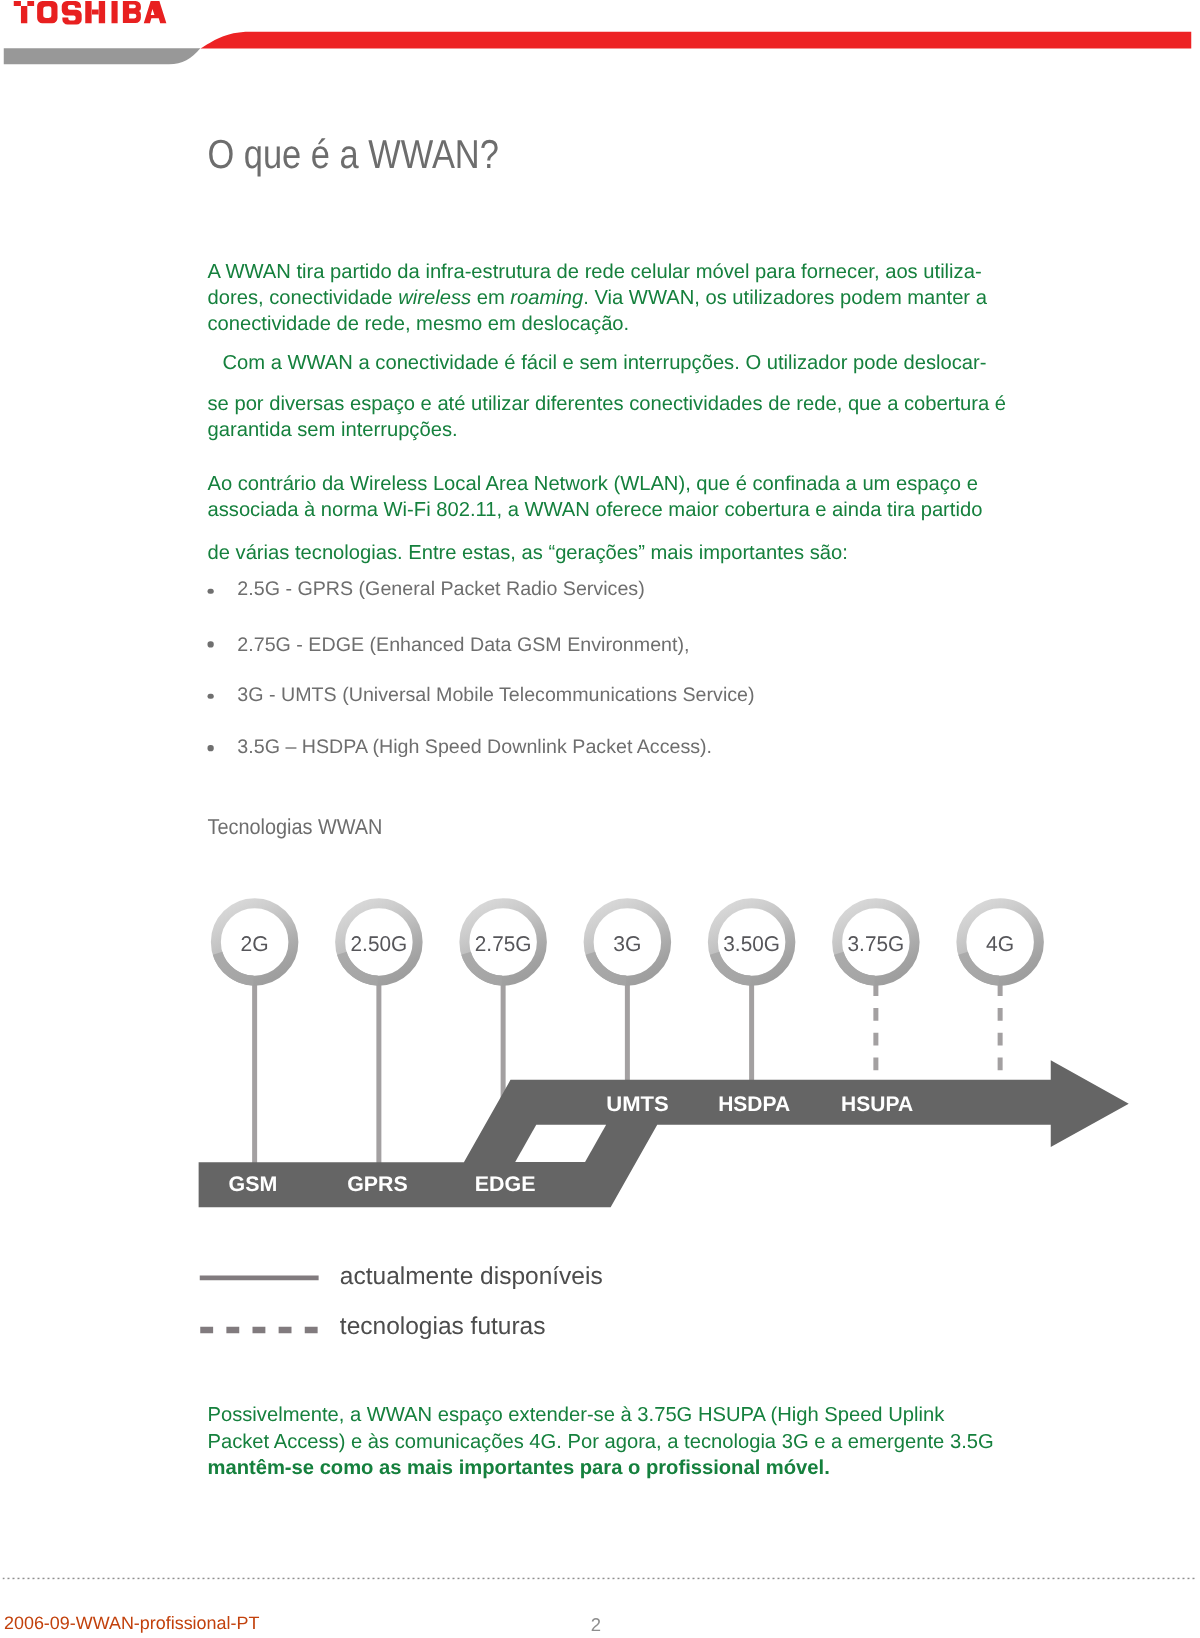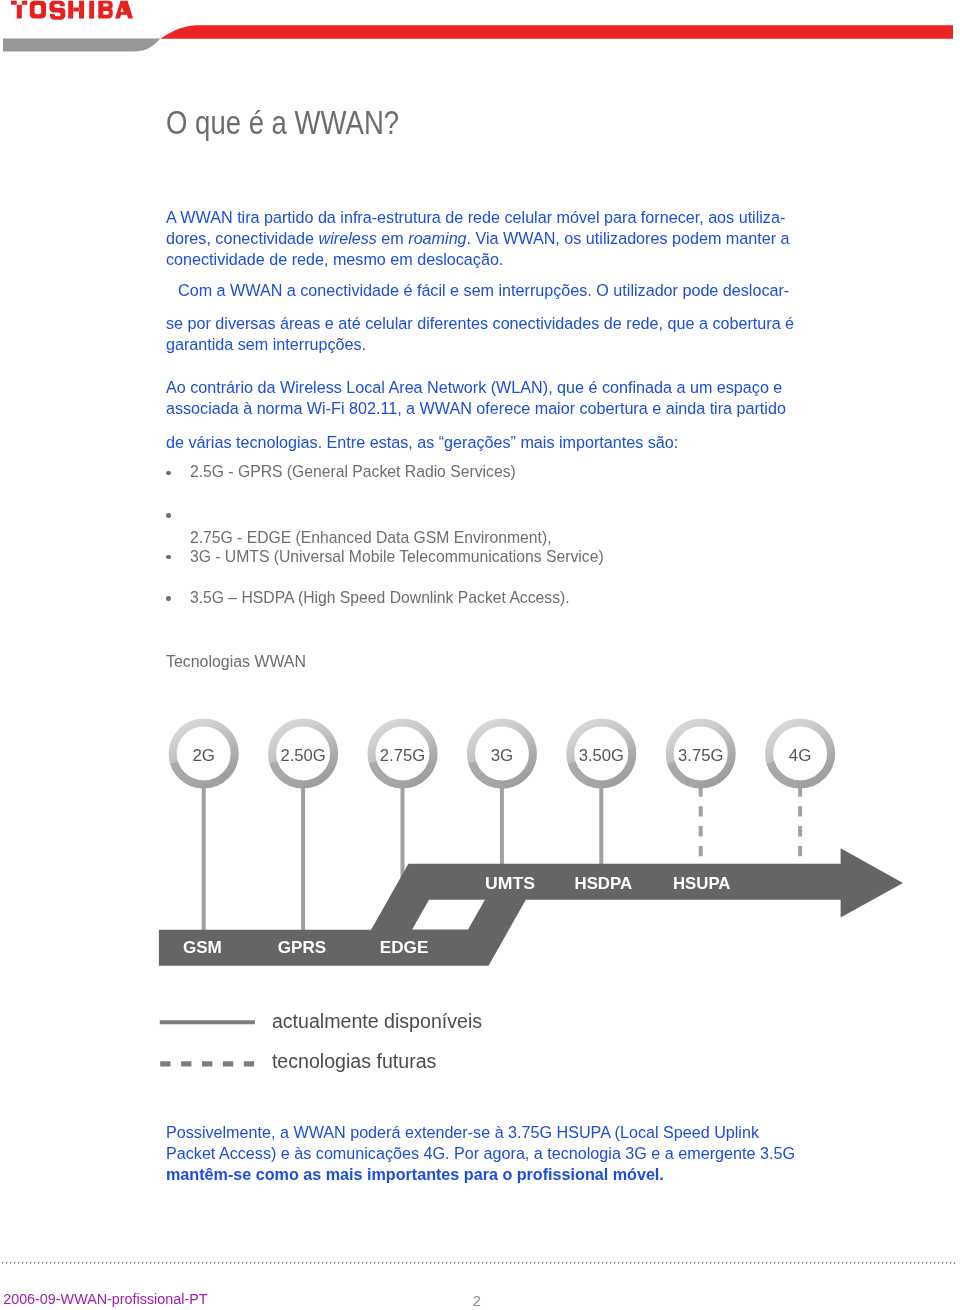--- a/index.html
+++ b/index.html
@@ -14,42 +14,42 @@
   
   .hdr-svg{position:absolute;left:0;top:0;}
   .logo-svg{position:absolute;left:0;top:0;}
 
   
   .title{position:absolute;left:166px;top:104.5px;margin:0;
          font-size:32.4px;font-weight:400;color:#6d6d6d;
          white-space:nowrap;transform:scaleX(0.85);transform-origin:0 0;}
 
   
-  .tline{position:absolute;left:166px;color:#1d4ed8;font-size:16.15px;
+  .tline{position:absolute;left:166px;color:#15803d;font-size:16.15px;
          white-space:nowrap;}
   .tline i{font-style:italic;}
 
   
   .blrow{position:absolute;left:189.9px;color:#6e6e6e;font-size:15.72px;white-space:nowrap;}
   .bldot{position:absolute;left:166.1px;width:4.5px;height:4.5px;border-radius:50%;background:#6f6f6f;}
 
   .subhead{position:absolute;left:165.5px;font-size:17.3px;color:#6d6d6d;white-space:nowrap;
            transform:scaleX(0.92);transform-origin:0 0;}
 
   
   .diagram{position:absolute;left:0;top:0;}
 
   
   .lg-label{position:absolute;left:271.9px;color:#4c4c4c;font-size:19.6px;white-space:nowrap;}
 
   
   .foot-rule{position:absolute;left:2px;top:1262px;width:954px;height:2px;
       background-image:radial-gradient(circle at 0.7px 0.8px,#8f8f8f 0.72px,rgba(255,255,255,0) 0.95px);
       background-size:4px 2px;}
-  .foot-left{position:absolute;left:3.2px;top:1290.9px;font-size:14.35px;color:#a21caf;white-space:nowrap;}
+  .foot-left{position:absolute;left:3.2px;top:1290.9px;font-size:14.35px;color:#c2410c;white-space:nowrap;}
   .foot-page{position:absolute;left:472.7px;top:1293.3px;font-size:14.8px;color:#8e8e8e;}
 </style>
 </head>
 <body>
 
 <div class="page">
 
   <svg class="hdr-svg" width="960" height="60" viewBox="0 0 960 60">
     <path d="M3,38.6 L160.3,38.6 C153,47 146,51.4 135.2,51.4 L3,51.4 Z" fill="#989898"></path>
     <path d="M160.4,38.7 C170,33 180,25.3 200,25.3 L953,25.3 L953,38.7 Z" fill="#ED2224"></path>
@@ -66,35 +66,35 @@
       </g>
   </svg>
 
   <h1 class="title">O que é a WWAN?</h1>
 
   <div id="flow">
       <div class="tline" style="top: 208.25px;">A WWAN tira partido da infra-estrutura de rede celular móvel para fornecer, aos utiliza-</div>
       <div class="tline" style="top: 229.35px; text-align: center;">dores, conectividade <i>wireless</i> em <i>roaming</i>. Via WWAN, os utilizadores podem manter a</div>
       <div class="tline" style="top: 250.45px;">conectividade de rede, mesmo em deslocação.</div>
       <div class="tline" style="top: 281px; margin-left: 12px;">Com a WWAN a conectividade é fácil e sem interrupções. O utilizador pode deslocar-</div>
-      <div class="tline" style="top: 314.25px;">se por diversas áreas e até celular diferentes conectividades de rede, que a cobertura é</div>
+      <div class="tline" style="top: 314.25px;">se por diversas espaço e até utilizar diferentes conectividades de rede, que a cobertura é</div>
       <div class="tline" style="top: 335.35px;">garantida sem interrupções.</div>
       <div class="tline" style="top: 377.75px;">Ao contrário da Wireless Local Area Network (WLAN), que é confinada a um espaço e</div>
       <div class="tline" style="top: 398.75px;">associada à norma Wi-Fi 802.11, a WWAN oferece maior cobertura e ainda tira partido</div>
       <div class="tline" style="top: 433px;">de várias tecnologias. Entre estas, as “gerações” mais importantes são:</div>
       <div class="bldot" style="top: 470.6px;"></div>
       <div class="blrow" style="top: 463.45px;">2.5G - GPRS (General Packet Radio Services)</div>
       <div class="bldot" style="top: 513.2px;"></div>
-      <div class="blrow" style="top: 529px;">2.75G - EDGE (Enhanced Data GSM Environment),</div>
+      <div class="blrow" style="top: 508px;">2.75G - EDGE (Enhanced Data GSM Environment),</div>
       <div class="bldot" style="top: 554.7px;"></div>
       <div class="blrow" style="top: 547.55px;">3G - UMTS (Universal Mobile Telecommunications Service)</div>
       <div class="bldot" style="top: 596.3px;"></div>
       <div class="blrow" style="top: 589.15px;">3.5G – HSDPA (High Speed Downlink Packet Access).</div>
       <div class="subhead" style="top: 651.4px;">Tecnologias WWAN</div>
-      <div class="tline" style="top: 1123.05px;">Possivelmente, a WWAN poderá extender-se à 3.75G HSUPA (Local Speed Uplink</div>
+      <div class="tline" style="top: 1123.05px;">Possivelmente, a WWAN espaço extender-se à 3.75G HSUPA (High Speed Uplink</div>
       <div class="tline" style="top: 1144.15px;">Packet Access) e às comunicações 4G. Por agora, a tecnologia 3G e a emergente 3.5G</div>
       <div class="tline" style="top: 1164.95px; font-weight: bold;">mantêm-se como as mais importantes para o profissional móvel.</div>
     </div>
 
   <svg class="diagram" width="960" height="1310" viewBox="0 0 960 1310">
     <g id="diagram-g">
         <line x1="203.7" y1="786.5" x2="203.7" y2="931" stroke="#a3a0a1" stroke-width="4"></line>
         <line x1="303.1" y1="786.5" x2="303.1" y2="931" stroke="#a3a0a1" stroke-width="4"></line>
         <line x1="402.5" y1="786.5" x2="402.5" y2="931" stroke="#a3a0a1" stroke-width="4"></line>
         <line x1="501.90000000000003" y1="786.5" x2="501.90000000000003" y2="866" stroke="#a3a0a1" stroke-width="4"></line>

